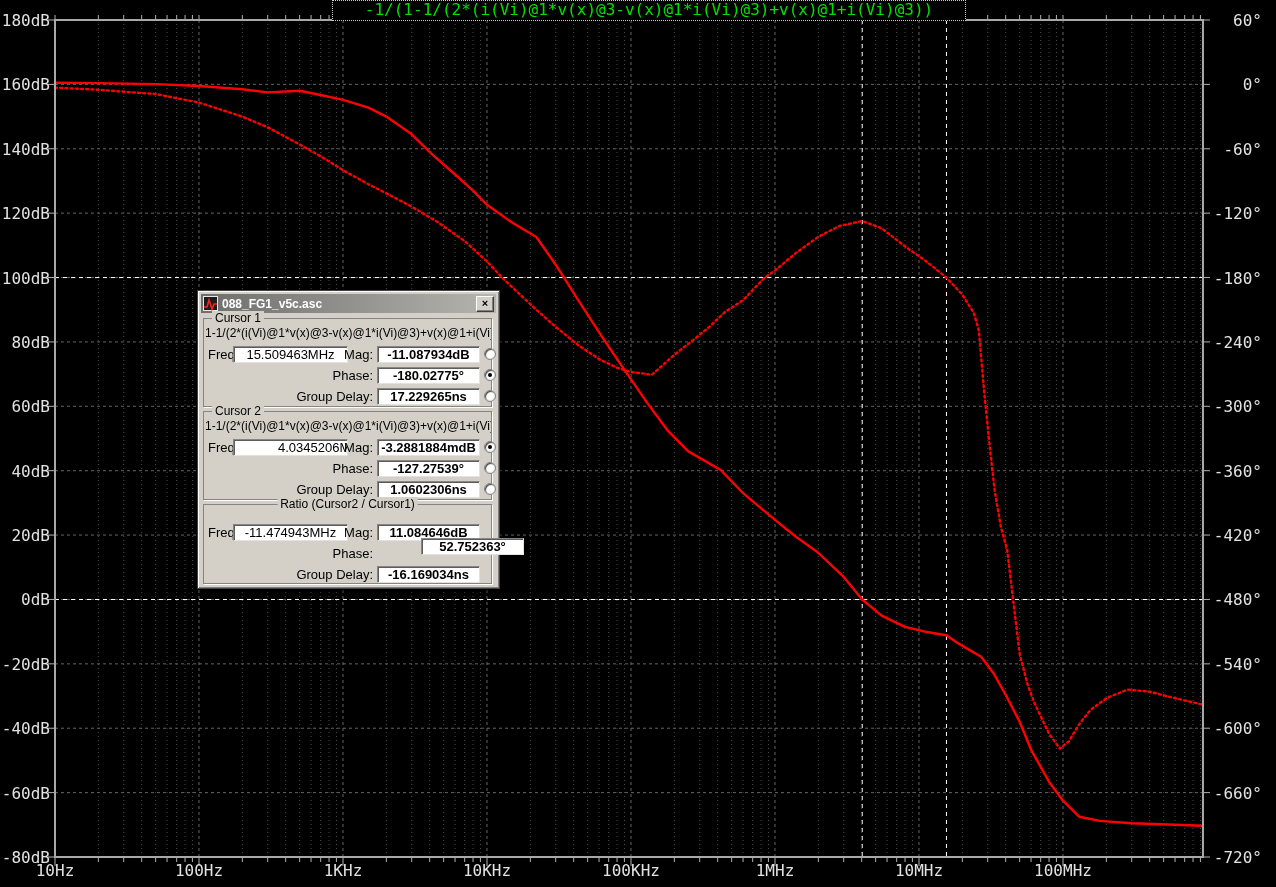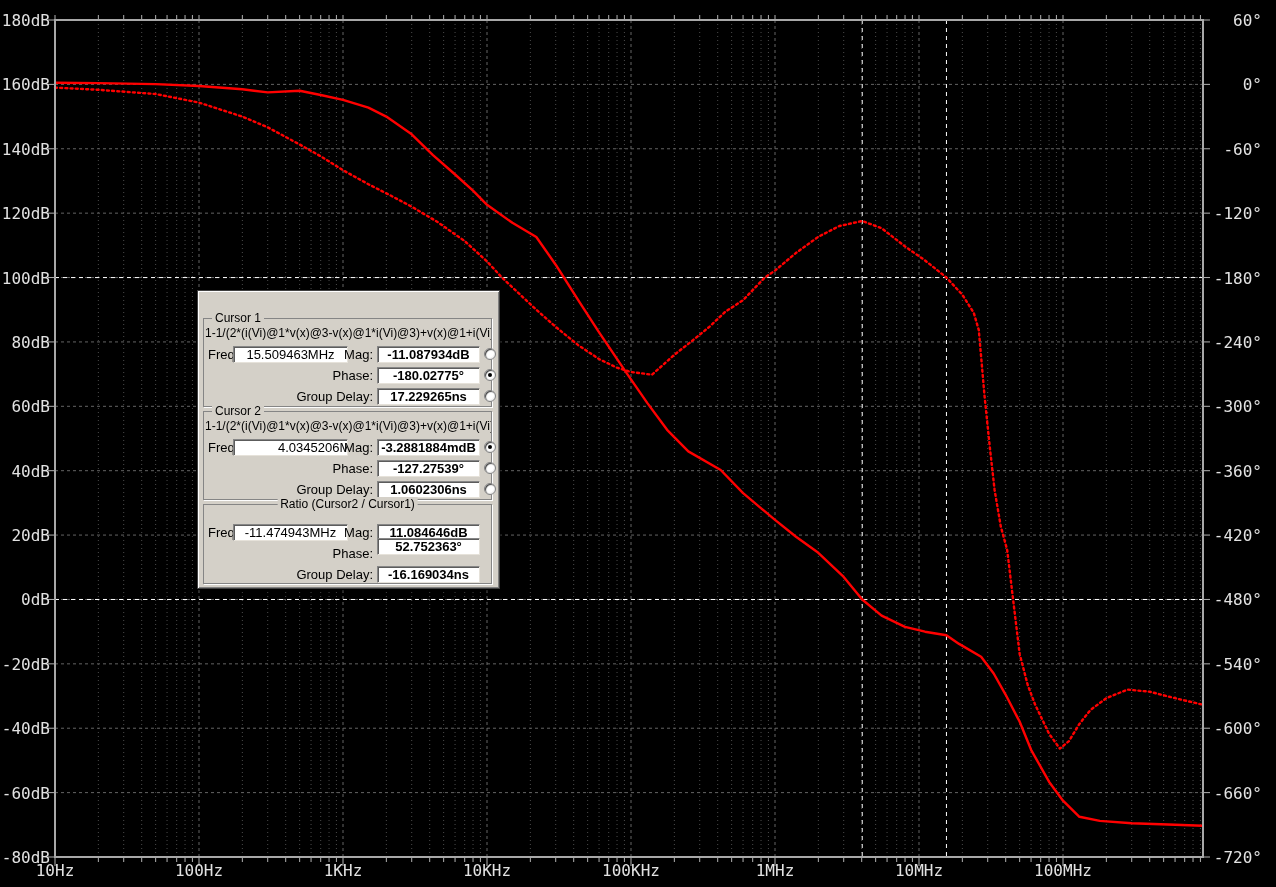--- a/index.html
+++ b/index.html
@@ -43,20 +43,23 @@
   .f2{left:173px;width:103px;font-weight:bold;}
   .radio{position:absolute;left:280px;width:12px;height:12px;border-radius:50%;background:#fff;
     border:1px solid #808080;box-shadow:inset 1px 1px 1px #404040,inset -1px -1px 0 #f0f0f0;box-sizing:border-box;}
   .radio.checked::after{content:"";position:absolute;left:3px;top:3px;width:4px;height:4px;border-radius:50%;background:#000;}
 </style>
 </head>
 <body>
 
 <div id="stage">
 
+  <div id="titlebox">
+    <span>-1/(1-1/(2*(i(Vi)@1*v(x)@3-v(x)@1*i(Vi)@3)+v(x)@1+i(Vi)@3))</span>
+  </div>
 
   <svg id="plot" width="1276" height="887">
       <line x1="98.3483193756133" y1="20" x2="98.3483193756133" y2="857" class="gmin"></line>
       <line x1="98.3483193756133" y1="15" x2="98.3483193756133" y2="20" class="tick"></line>
       <line x1="98.3483193756133" y1="857" x2="98.3483193756133" y2="862" class="tick"></line>
       <line x1="123.70546067963139" y1="20" x2="123.70546067963139" y2="857" class="gmin"></line>
       <line x1="123.70546067963139" y1="15" x2="123.70546067963139" y2="20" class="tick"></line>
       <line x1="123.70546067963139" y1="857" x2="123.70546067963139" y2="862" class="tick"></line>
       <line x1="141.6966387512266" y1="20" x2="141.6966387512266" y2="857" class="gmin"></line>
       <line x1="141.6966387512266" y1="15" x2="141.6966387512266" y2="20" class="tick"></line>
@@ -353,20 +356,29 @@
       <div class="xlab" style="left: 139px; top: 861px;">100Hz</div>
       <div class="xlab" style="left: 283px; top: 861px;">1KHz</div>
       <div class="xlab" style="left: 427px; top: 861px;">10KHz</div>
       <div class="xlab" style="left: 571px; top: 861px;">100KHz</div>
       <div class="xlab" style="left: 715px; top: 861px;">1MHz</div>
       <div class="xlab" style="left: 859px; top: 861px;">10MHz</div>
       <div class="xlab" style="left: 1003px; top: 861px;">100MHz</div>
     </div>
 
   <div class="window">
+    <div class="titlebar">
+      <span class="appicon">
+        <svg width="13" height="13" viewBox="0 0 13 13">
+            <polyline points="0,9 3,9 5,2 8,11 10,6 13,6" fill="none" stroke="#ff2020" stroke-width="1.6"></polyline>
+          </svg>
+      </span>
+      <span class="titletext">088_FG1_v5c.asc</span>
+      <span class="closebtn">×</span>
+    </div>
 
     <div class="group" style="top:27px;height:89px;padding-left:36px;">
       <span class="glabel">Cursor 1</span>
       <div class="expr">1-1/(2*(i(Vi)@1*v(x)@3-v(x)@1*i(Vi)@3)+v(x)@1+i(Vi)@3)</div>
       <span class="lab" style="left:4px;top:27px;">Freq:</span>
       <div class="fld f1" style="top:27px;">15.509463MHz</div>
       <span class="lab rl" style="top:27px;">Mag:</span>
       <div class="fld f2" style="top:27px;">-11.087934dB</div>
       <span class="radio" style="top:29px;"></span>
       <span class="lab rl" style="top:48px;">Phase:</span>
@@ -393,18 +405,18 @@
       <span class="radio" style="top:71px;"></span>
     </div>
 
     <div class="group" style="top:213px;height:80px;">
       <span class="glabel glabelc">Ratio (Cursor2 / Cursor1)</span>
       <span class="lab" style="left:4px;top:19px;">Freq:</span>
       <div class="fld f1" style="top:19px;">-11.474943MHz</div>
       <span class="lab rl" style="top:19px;">Mag:</span>
       <div class="fld f2" style="top:19px;">11.084646dB</div>
       <span class="lab rl" style="top:40px;">Phase:</span>
-      <div class="fld f2" style="top:33px;">52.752363°</div>
+      <div class="fld f2" style="top:33px;margin-left:44px;">52.752363°</div>
       <span class="lab rl" style="top:61px;">Group Delay:</span>
       <div class="fld f2" style="top:61px;">-16.169034ns</div>
     </div>
   </div>
 </div>
 
 </body></html>

